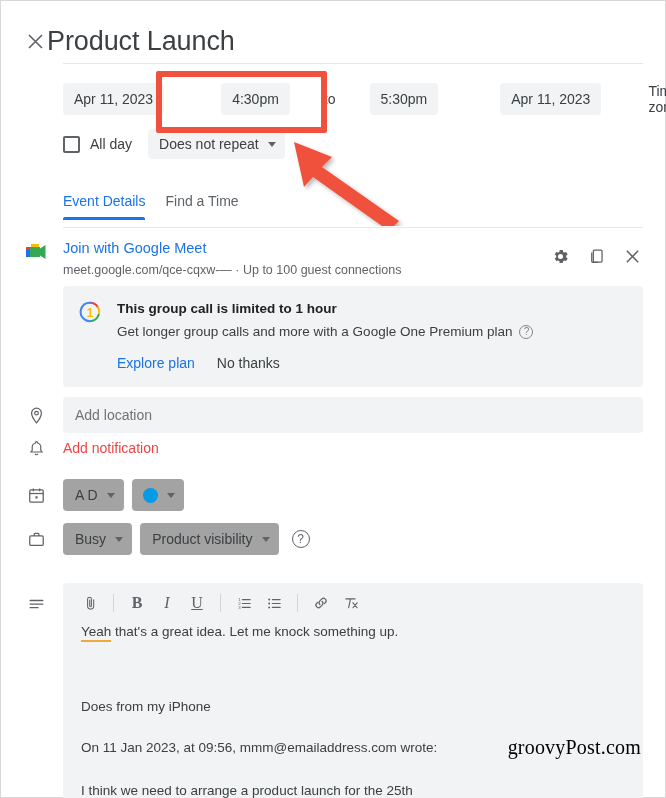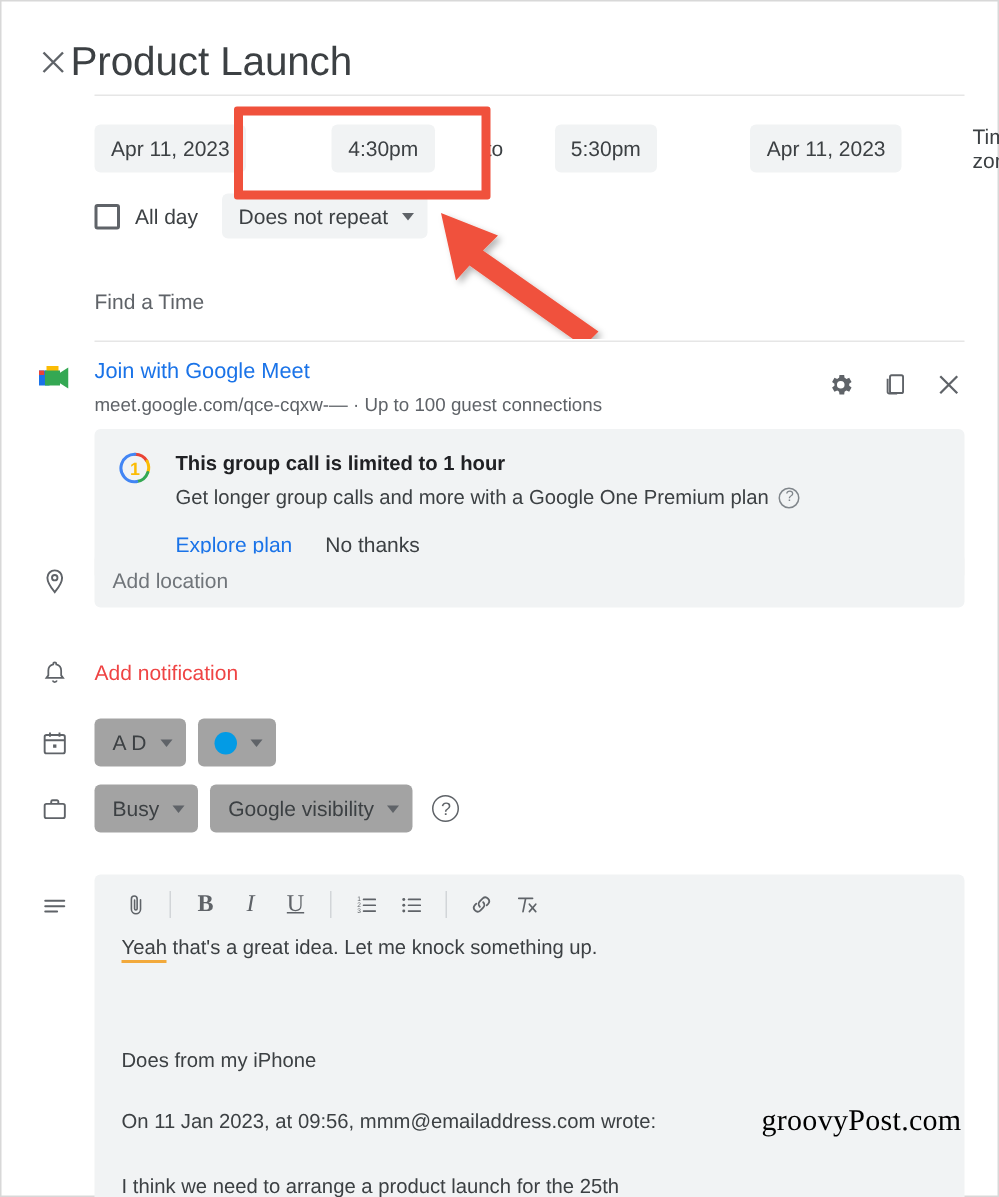--- a/index.html
+++ b/index.html
@@ -424,20 +424,21 @@
   <div class="allday-row">
     <div class="checkbox"></div>
     <div class="allday-label">All day</div>
     <div class="repeat-chip">
       <span>Does not repeat</span>
       <span class="caret"></span>
     </div>
   </div>
 
   <div class="tabs">
+    <div class="tab active">Event Details</div>
     <div class="tab">Find a Time</div>
   </div>
   <div class="tabs-rule"></div>
 
   <div class="meet-row">
     <div class="rail-icon">
       <svg width="24" height="20" viewBox="0 0 24 20">
         <path d="M2 5 h7 v10 h-7 z" fill="#1a73e8"></path>
         <path d="M7 2 h8 v4 h-8 z" fill="#fbbc04"></path>
         <path d="M6 5 h10 v10 h-10 z" fill="#34a853"></path>
@@ -488,21 +489,21 @@
         <span>Get longer group calls and more with a Google One Premium plan</span>
         <span class="help-circle">?</span>
       </div>
       <div class="promo-actions">
         <span class="promo-primary">Explore plan</span>
         <span class="promo-secondary">No thanks</span>
       </div>
     </div>
   </div>
 
-  <div class="row" style="top:368px;">
+  <div class="row" style="top:396px;">
     <div class="rail-icon">
       <svg width="19" height="19" viewBox="0 0 24 24">
         <path d="M12 2.8a6.2 6.2 0 0 0-6.2 6.2c0 4.6 6.2 12.2 6.2 12.2s6.2-7.6 6.2-12.2A6.2 6.2 0 0 0 12 2.8z" fill="none" stroke="#5f6368" stroke-width="1.6"></path>
         <circle cx="12" cy="9" r="2.3" fill="none" stroke="#5f6368" stroke-width="1.6"></circle>
       </svg>
     </div>
     <div class="row-content">
       <div class="location-input">Add location</div>
     </div>
   </div>
@@ -548,21 +549,21 @@
         <path d="M9 7.5 V5.6 a1.2 1.2 0 0 1 1.2-1.2 h3.6 A1.2 1.2 0 0 1 15 5.6 V7.5" fill="none" stroke="#5f6368" stroke-width="1.6"></path>
       </svg>
     </div>
     <div class="row-content">
       <div class="sel-chip">
         <span>Busy</span>
         <span class="caret"></span>
       </div>
       <div style="width:8px;"></div>
       <div class="sel-chip">
-        <span>Google visibility</span>
+        <span>Product visibility</span>
         <span class="caret"></span>
       </div>
       <span class="help-circle big" style="margin-left:13px;">?</span>
     </div>
   </div>
 
   <div class="desc-row">
     <div class="rail-icon" style="margin-top:8px;">
       <svg width="19" height="19" viewBox="0 0 24 24">
         <path d="M4 7 h16 M4 11.5 h16 M4 16 h10" stroke="#5f6368" stroke-width="1.7" stroke-linecap="round"></path>

